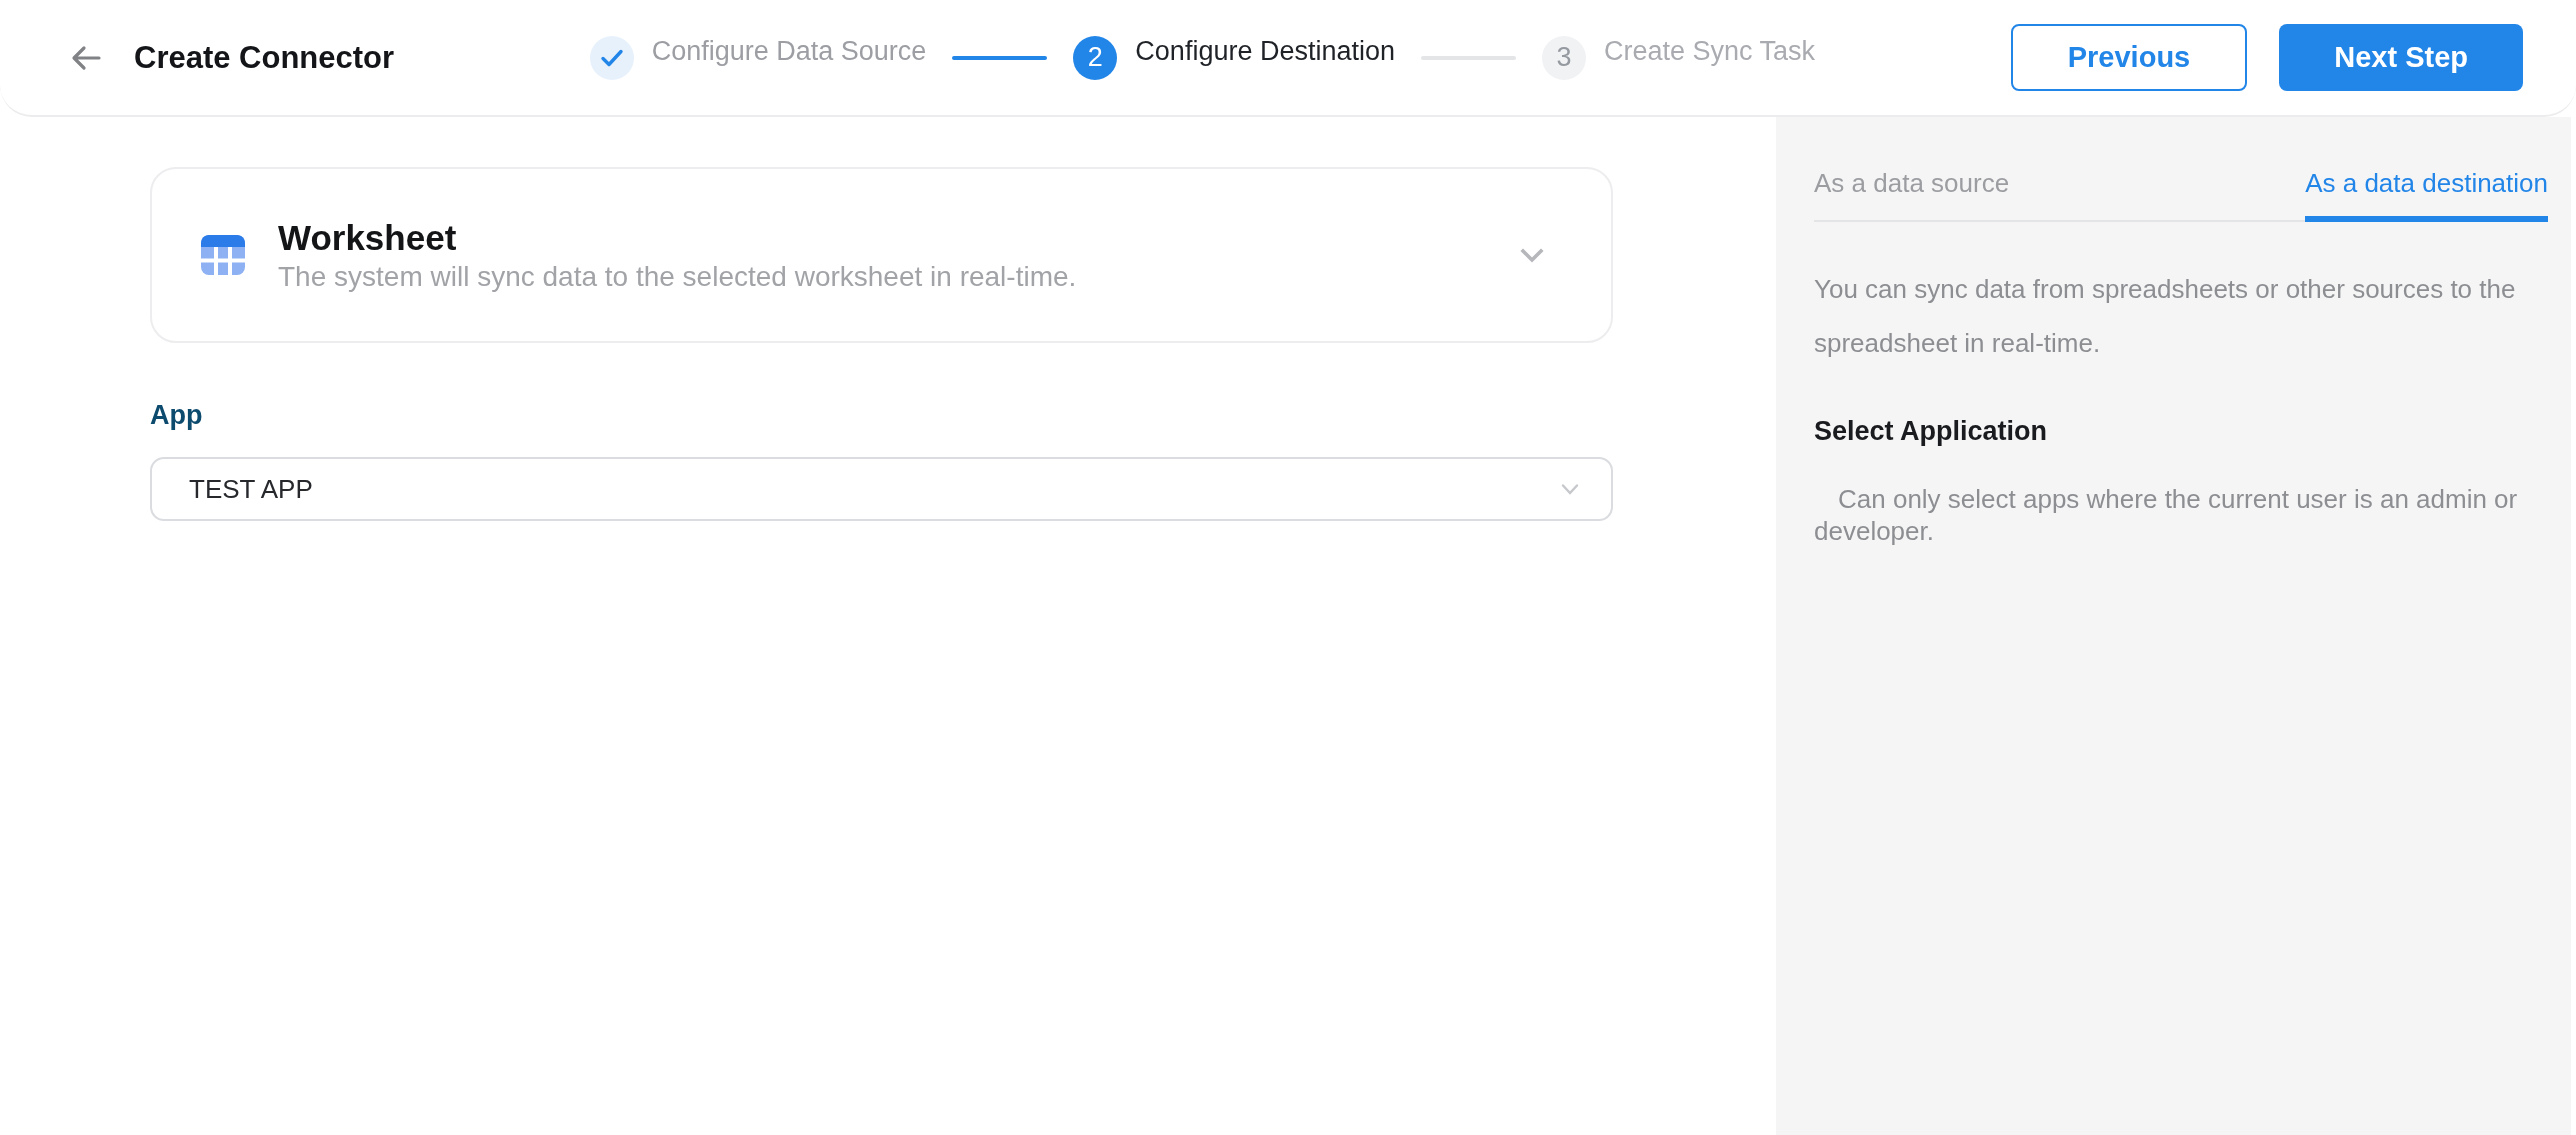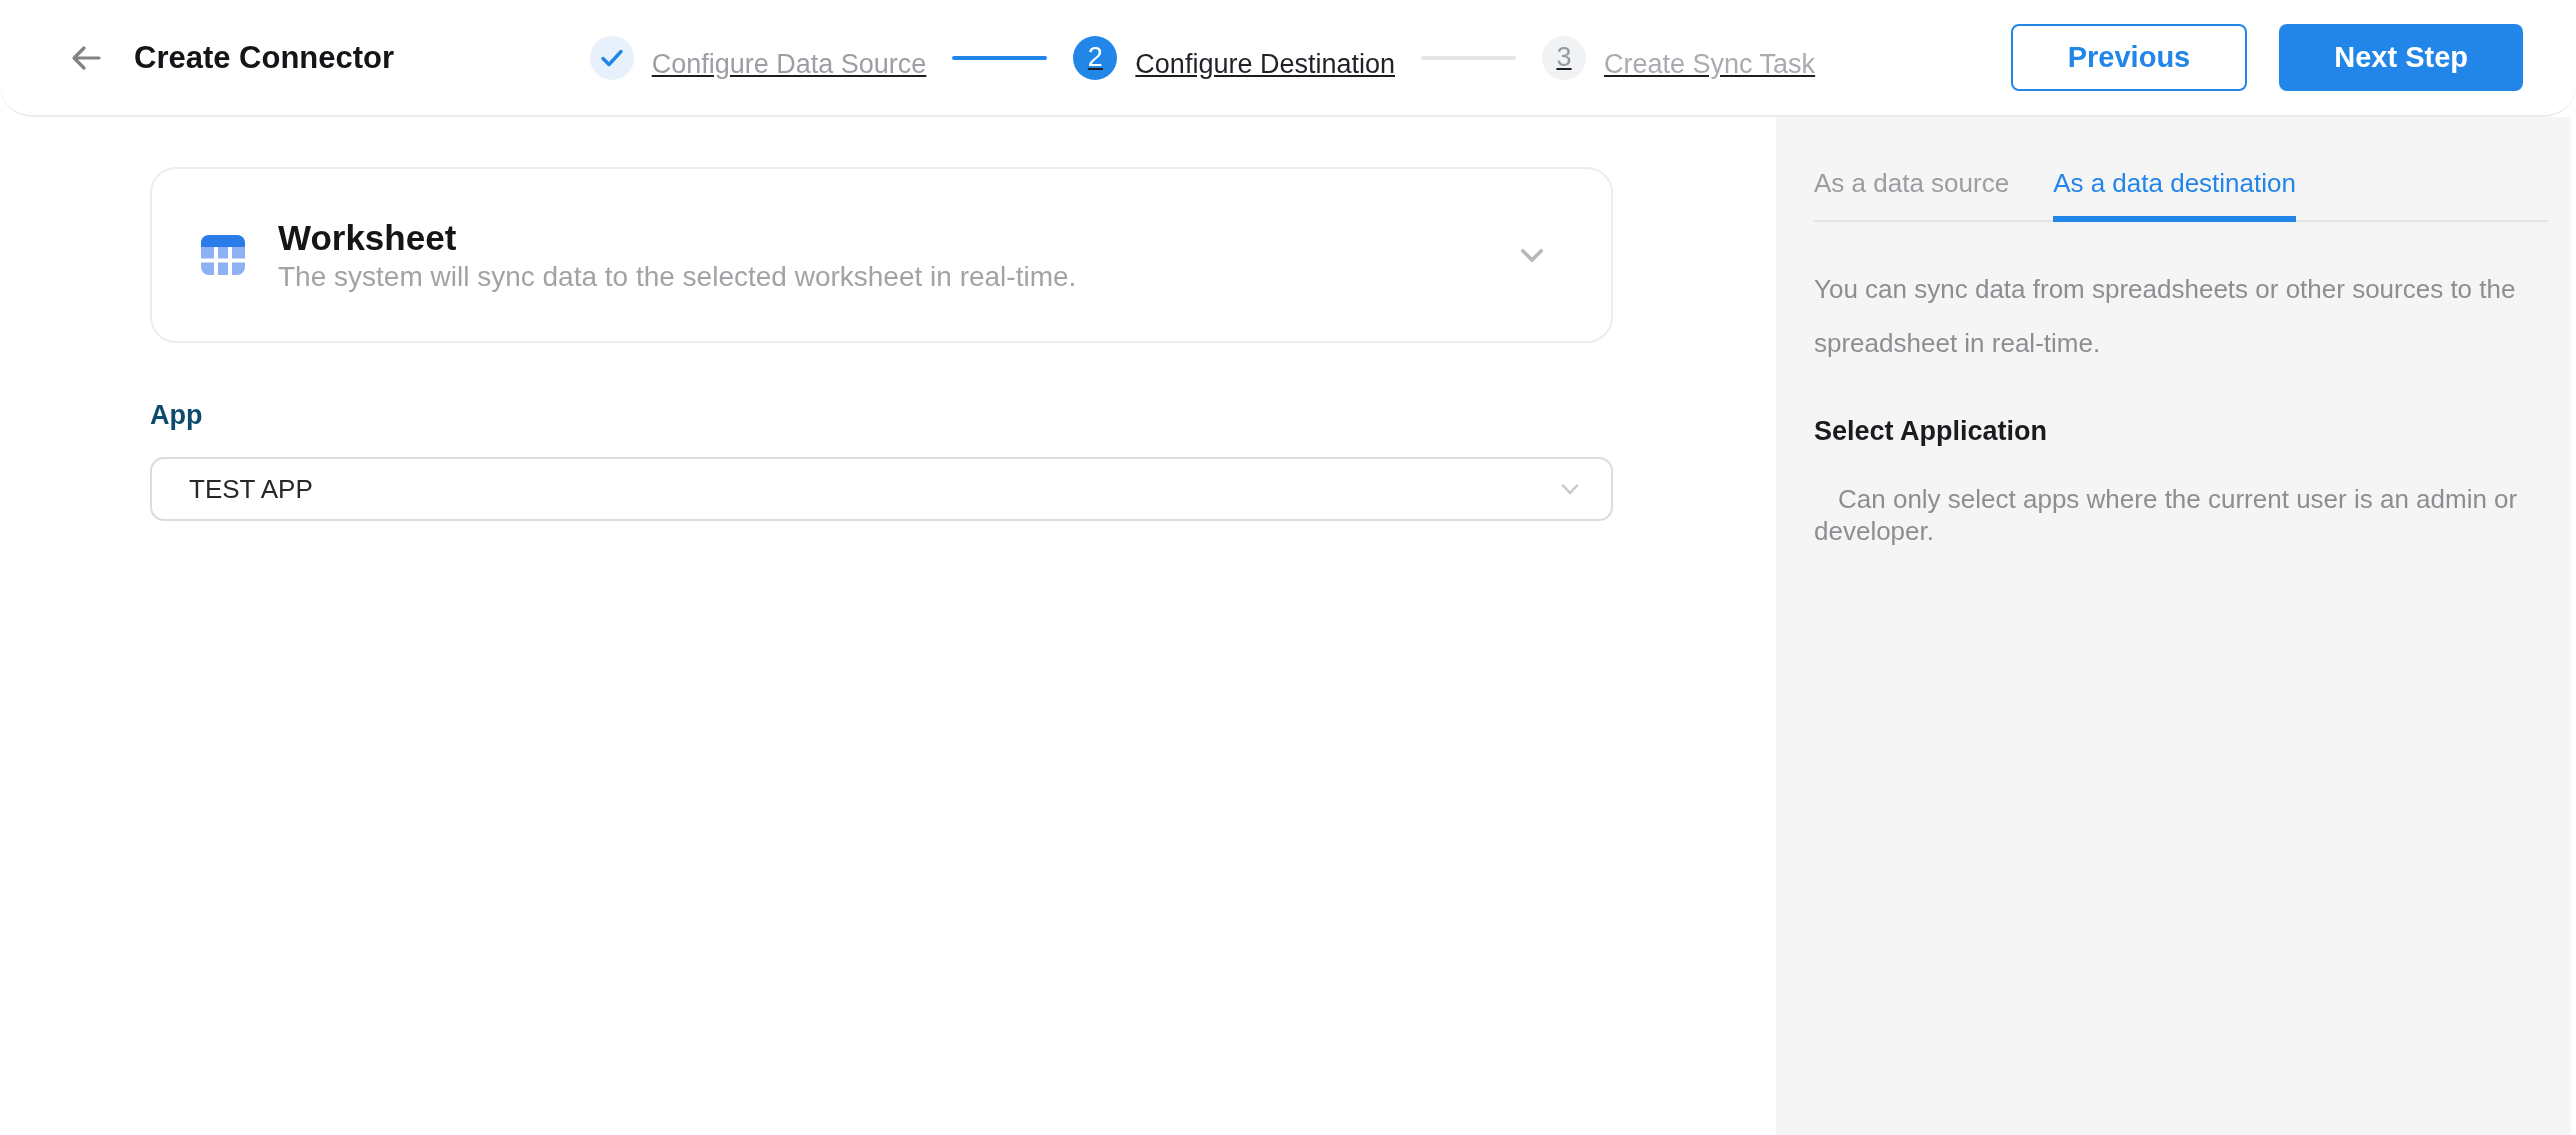--- a/index.html
+++ b/index.html
@@ -47,21 +47,21 @@
   }
 
   
   .stepper {
     flex: 1;
     display: flex;
     align-items: center;
     justify-content: center;
     min-width: 0;
   }
-  .step { display: flex; align-items: flex-end; gap: 18px; white-space: nowrap; text-decoration: underline; }
+  .step { display: flex; align-items: flex-start; gap: 18px; white-space: nowrap; }
   .step-circle {
     width: 44px; height: 44px; border-radius: 50%;
     display: flex; align-items: center; justify-content: center;
     font-size: 27px; flex: none;
   }
   .step-circle.done   { background: #e7f1fc; }
   .step-circle.active { background: #2285e8; color: #ffffff; }
   .step-circle.pending{ background: #f1f2f4; color: #9599a0; }
   .step-label { font-size: 27px; }
   .step-label.done    { color: #9c9ea3; }
@@ -167,20 +167,21 @@
   .sb-title {
     font-size: 31px;
     font-weight: 700;
     color: #191b1e;
     margin-bottom: 46px;
   }
   .tabs {
     display: flex;
     gap: 44px;
     border-bottom: 2px solid #e3e4e6;
+    justify-content: space-between;
   }
   .tab {
     font-size: 26px;
     color: #9b9da1;
     padding-bottom: 21px;
     position: relative;
     cursor: pointer;
     white-space: nowrap;
   }
   .tab.active { color: #2285e8; }

